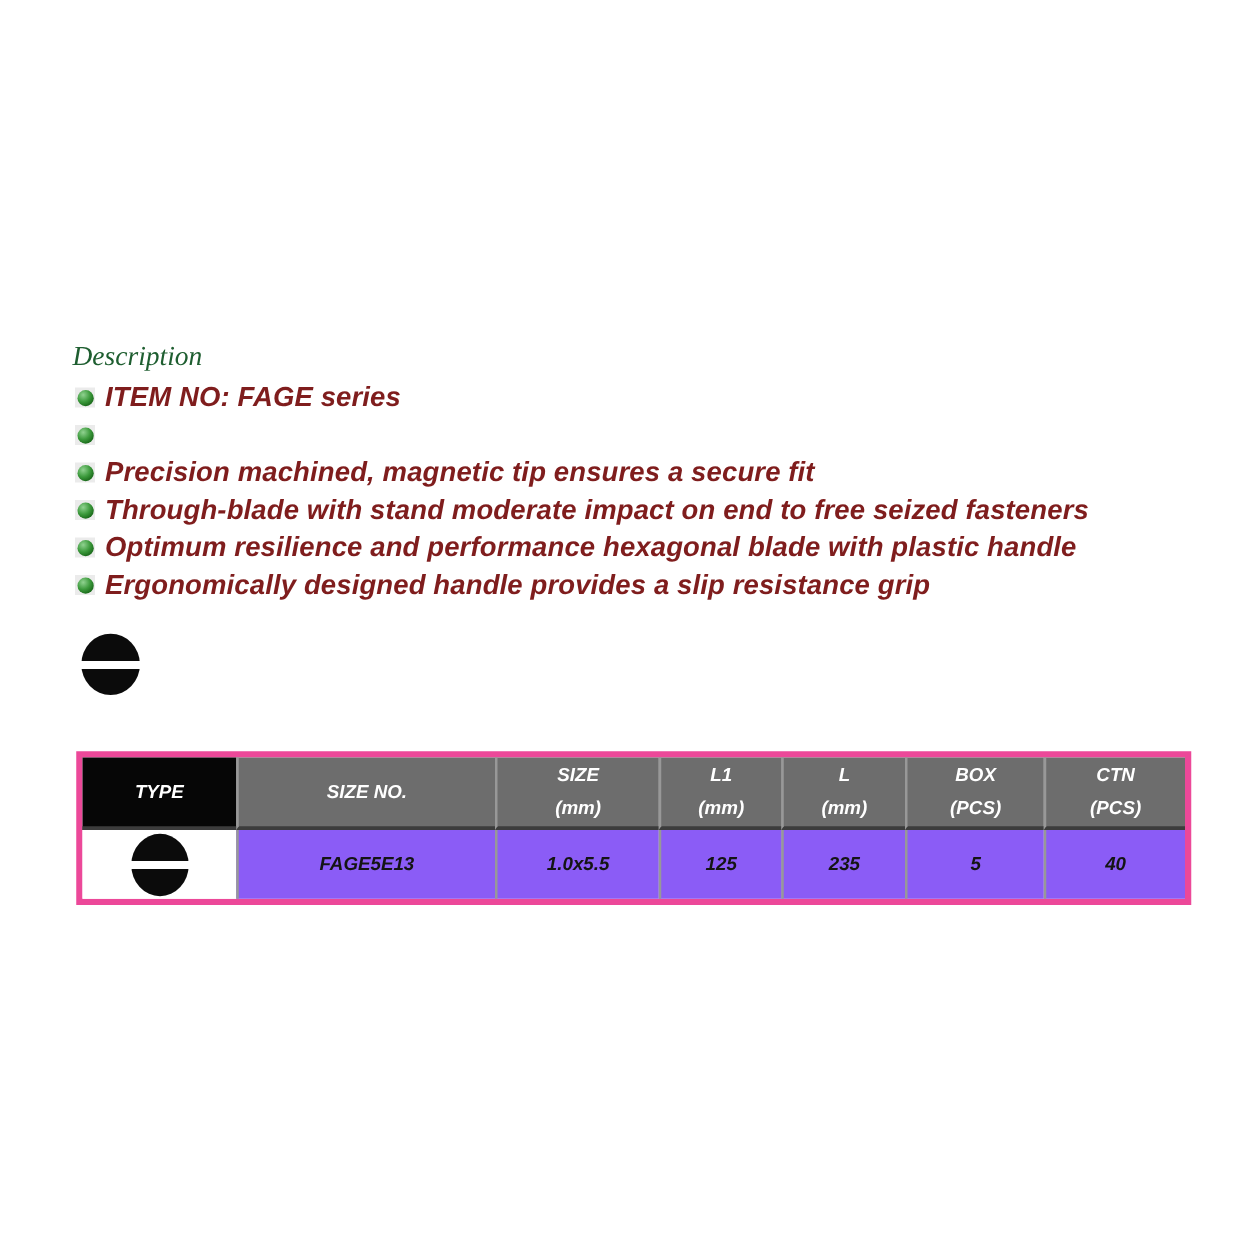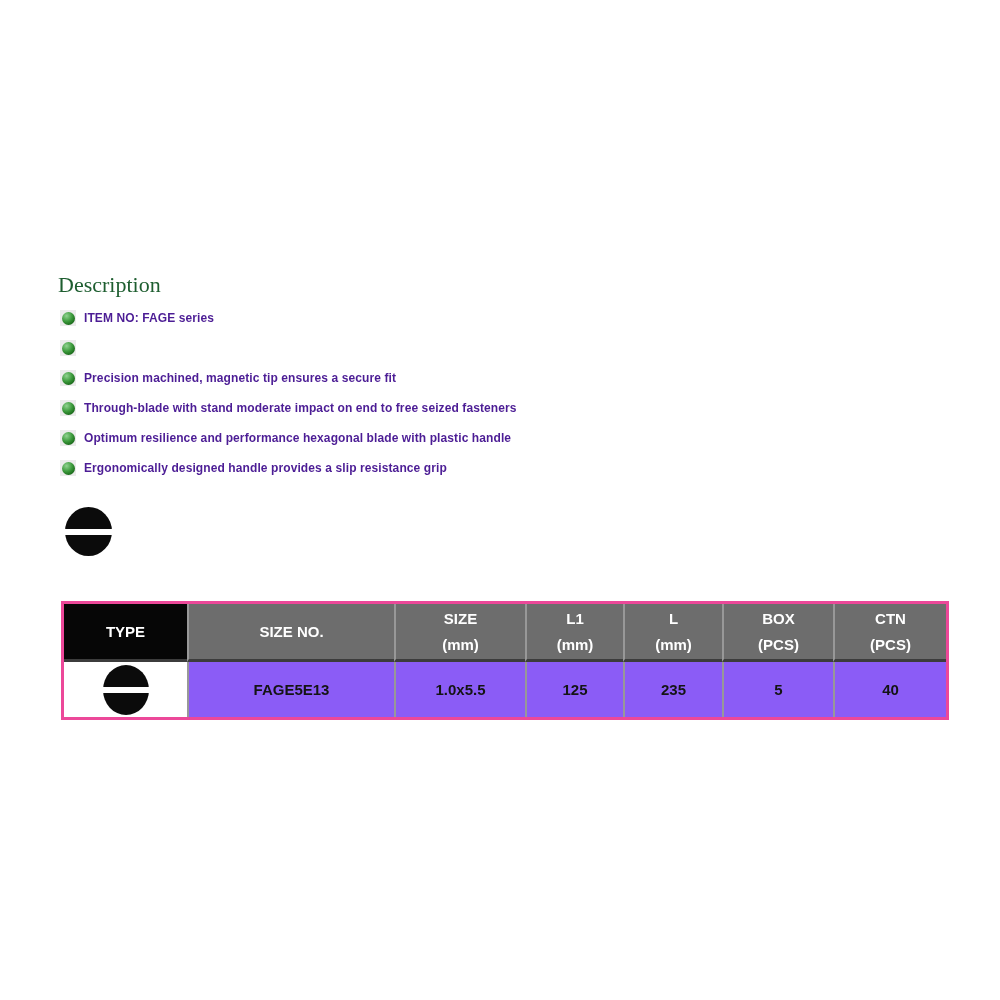--- a/index.html
+++ b/index.html
@@ -2,20 +2,21 @@
 <html><head>
 <meta charset="utf-8">
 <style>
   html,body{margin:0;padding:0;background:#ffffff;}
   .page{
     position:relative;
     width:1000px;height:1000px;
     background:#ffffff;
     font-family:"Liberation Sans", sans-serif;
     overflow:hidden;
+    font-style:italic;
   }
 
   
   .desc-heading{
     position:absolute;left:58px;top:272px;
     font-family:"Liberation Serif", serif;
     font-size:22px;font-weight:400;
     color:#1e5e30;
   }
 
@@ -29,41 +30,41 @@
     width:16px;height:16px;flex:0 0 16px;
     background:#ebebeb;
     display:flex;align-items:center;justify-content:center;
     margin-right:8px;
   }
   .bullet-dot{
     width:13px;height:13px;border-radius:50%;
     background:radial-gradient(circle at 35% 30%, #90d290 0%, #3c9a3c 45%, #1b6b1b 75%, #0e4a0e 100%);
   }
   .bullet-text{
-    font-size:12px;font-weight:bold;
-    color:#4c1d95;
+    font-size:22px;font-weight:bold;
+    color:#7f1d1d;
     letter-spacing:0.1px;
     white-space:nowrap;
   }
 
   
   .slot-icon{
     position:absolute;left:65px;top:507px;
     width:47px;height:49px;border-radius:50%;
     background:linear-gradient(to bottom,
       #0b0b0b 0%, #0b0b0b 44%,
       #ffffff 44%, #ffffff 57%,
       #0b0b0b 57%, #0b0b0b 100%);
   }
 
   
   .spec-table{
     position:absolute;left:61px;top:601px;
     border-collapse:separate;border-spacing:0;
-    border:3px solid #ec4899;
+    border:5px solid #ec4899;
     table-layout:fixed;
     width:882px;
   }
   .spec-table th, .spec-table td{
     padding:0;text-align:center;vertical-align:middle;
     font-weight:bold;
   }
   .spec-table th{
     height:55px;
     background:#6d6d6d;color:#ffffff;

